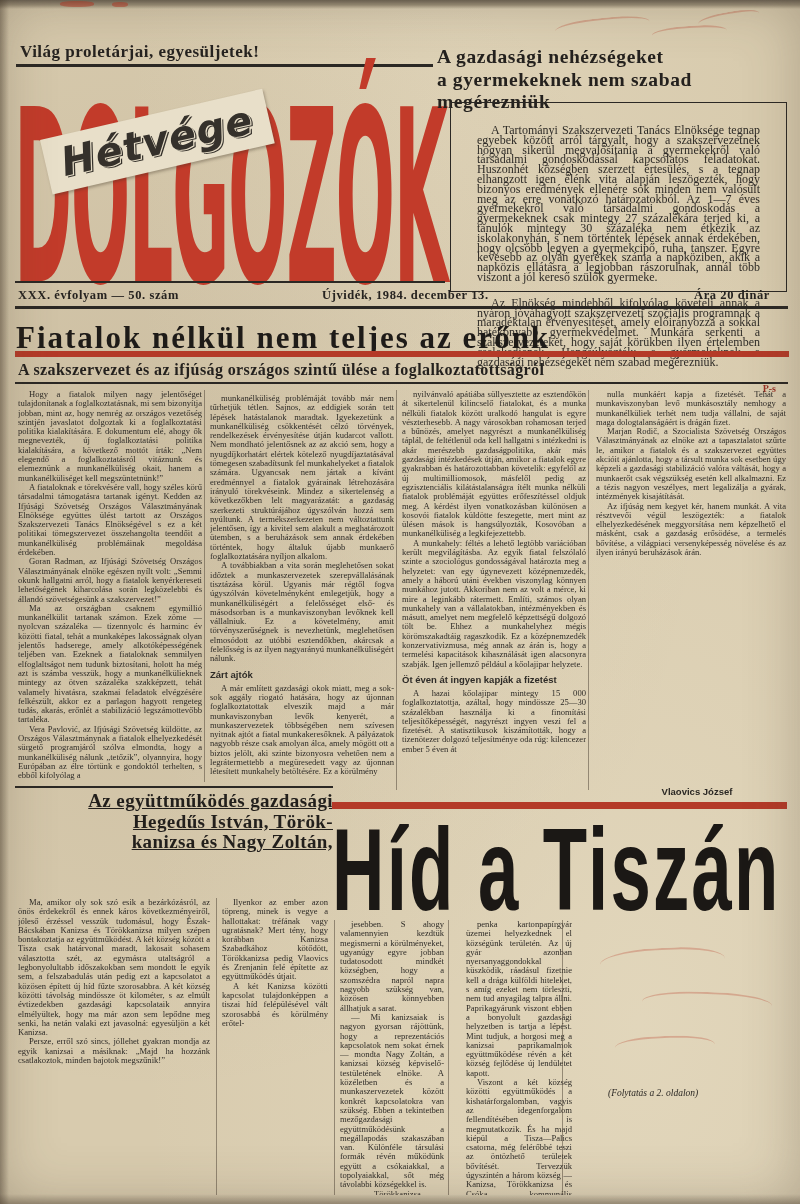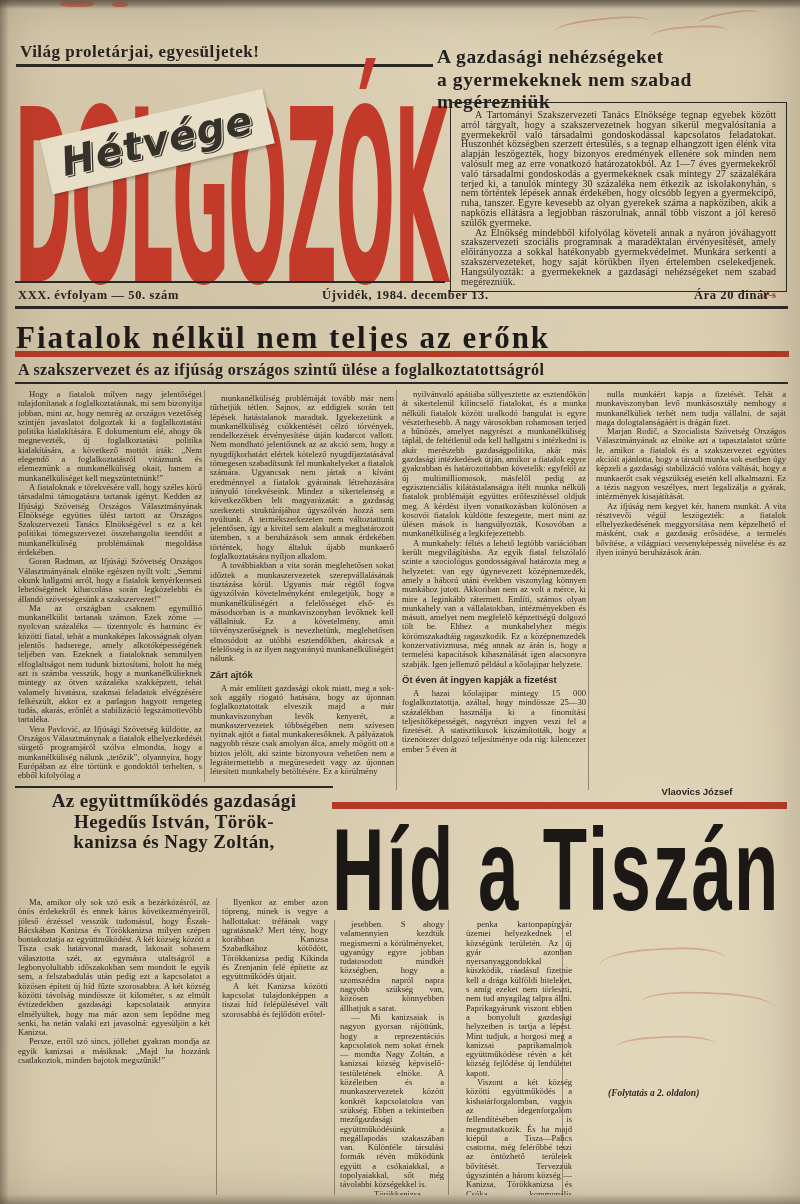--- a/index.html
+++ b/index.html
@@ -26,45 +26,45 @@
   #stamp{left:40px;top:140px;transform:rotate(-13deg);transform-origin:left top;
          background:#e8dfc9;padding:4px 16px 6px;box-shadow:1px 2px 3px rgba(60,50,35,.35);}
   #stamp span{font-family:"DejaVu Sans",sans-serif;font-style:italic;font-weight:800;
          font-size:40px;color:#35312b;letter-spacing:1px;
          text-shadow:1px 1px 0 #e8dfc9, 2px 2px 0 #35312b;}
   
   #tr-headline{left:437px;top:46px;width:310px;font-weight:700;font-size:19.5px;
                line-height:22.5px;letter-spacing:.6px;color:#24211e;}
   #tr-box{left:450px;top:102px;width:337px;height:190px;border:1.3px solid #2b2824;
           box-sizing:border-box;padding:7px 10px 4px;}
-  #tr-box p{margin:0;text-indent:14px;font-size:10px;line-height:9.8px;
+  #tr-box p{margin:16px;text-indent:14px;font-size:12px;line-height:9.8px;
             text-align:justify;color:#2e2b27;}
   #tr-sign{text-align:right;font-weight:700;font-size:10px;color:#993326;margin-top:3px;}
   
   .dateline{top:288px;font-weight:700;font-size:12.5px;letter-spacing:.6px;color:#262320;}
   
   #main-headline{left:16px;top:320px;font-weight:700;font-size:31px;letter-spacing:2px;
                  color:#1e1b18;white-space:nowrap;}
   #main-subhead{left:18px;top:361px;font-weight:700;font-size:16px;letter-spacing:.4px;color:#24211e;}
   
   .col{position:absolute;text-align:justify;font-size:8.6px;line-height:9.3px;
        color:#2e2b27;overflow:hidden;}
   .col p{margin:0;text-indent:11px;}
   .col-subhead{font-family:"Liberation Sans",sans-serif;font-weight:700;font-size:9.5px;
                line-height:11px;text-indent:0 !important;margin:5px 0 4px !important;}
   #main-sign{left:612px;top:786px;width:170px;text-align:center;font-family:"Liberation Sans",sans-serif;
              font-weight:700;font-size:9.5px;color:#2b2824;}
   
-  #kicker{left:15px;top:791px;width:318px;text-align:center;font-weight:700;
-          font-size:19px;line-height:20.5px;letter-spacing:.4px;color:#221f1c;}
+  #kicker{left:15px;top:791px;width:318px;text-align:right;font-weight:700;
+          font-size:19px;line-height:20.5px;letter-spacing:.4px;color:#221f1c;text-decoration:underline;}
   
   #bridge-headline{left:332px;top:810px;font-family:"Liberation Sans",sans-serif;
                    font-weight:700;font-size:66px;line-height:66px;letter-spacing:2px;
                    color:#1b1815;transform:scale(1.10,1.78);transform-origin:left top;white-space:nowrap;}
-  #continuation{left:608px;top:1088px;font-style:italic;font-weight:700;font-size:9.5px;color:#2b2824;}
+  #continuation{left:608px;top:1088px;font-style:italic;font-weight:400;font-size:9.5px;color:#2b2824;}
   
   #top-band{left:0;top:0;width:800px;height:9px;
             background:linear-gradient(180deg,#6e6455,#9b8f78 55%,rgba(155,143,120,0));}
   .smudge{position:absolute;background:rgba(185,60,40,.55);border-radius:40%;}
   .scribble{position:absolute;border-top:2px solid rgba(185,65,45,.30);border-radius:45%;}
   #edge-left{left:0;top:0;width:9px;height:1204px;
              background:linear-gradient(90deg,rgba(70,58,44,.45),rgba(70,58,44,0));}
   #edge-bottom{left:0;top:1194px;width:800px;height:10px;
              background:linear-gradient(0deg,rgba(70,58,44,.40),rgba(70,58,44,0));}
   #vignette{left:0;top:0;width:800px;height:1204px;pointer-events:none;
@@ -153,22 +153,22 @@
   <div class="red-bar" style="left:332px;top:802px;width:455px;height:7px;"></div>
   <div id="bridge-headline" class="abs noselect">Híd a Tiszán</div>
 
   <div class="col" style="left:18px;top:898px;width:192px;height:297px;">
     <p>Ma, amikor oly sok szó esik a bezárkózásról, az önös érdekekről és ennek káros következményeiről, jóleső érzéssel vesszük tudomásul, hogy Észak-Bácskában Kanizsa és Törökkanizsa milyen szépen bontakoztatja az együttműködést. A két község között a Tisza csak határvonal maradt, lakosait sohasem választotta szét, az egymásra utaltságról a legbonyolultabb időszakokban sem mondott le egyik sem, a felszabadulás után pedig ezt a kapcsolatot a közösen épített új híd fűzte szorosabbra. A két község közötti távolság mindössze öt kilométer, s az elmúlt évtizedekben gazdasági kapcsolataik annyira elmélyültek, hogy ma már azon sem lepődne meg senki, ha netán valaki ezt javasolná: egyesüljön a két Kanizsa.</p>
     <p>Persze, erről szó sincs, jóllehet gyakran mondja az egyik kanizsai a másiknak: „Majd ha hozzánk csatlakoztok, minden bajotok megszűnik!”</p>
   </div>
   <div class="rule-v" style="left:216px;top:898px;height:297px;"></div>
 
   <div class="col" style="left:222px;top:898px;width:106px;height:297px;">
-    <p>Ilyenkor az ember azon töpreng, minek is vegye a hallottakat: tréfának vagy ugratásnak? Mert tény, hogy korábban Kanizsa Szabadkához kötődött, Törökkanizsa pedig Kikinda és Zrenjanin felé építette az együttműködés útjait.</p>
-    <p>A két Kanizsa közötti kapcsolat tulajdonképpen a tiszai híd felépülésével vált szorosabbá és fejlődött erőtel-</p>
+    <p>Ilyenkor az ember azon töpreng, minek is vegye a hallottakat: tréfának vagy ugratásnak? Mert tény, hogy korábban Kanizsa Szabadkához kötődött, Törökkanizsa pedig Vlaovics és Zrenjanin felé építette az együttműködés útjait.</p>
+    <p>A két Kanizsa közötti kapcsolat tulajdonképpen a tiszai híd felépülésével vált szorosabbá és körülmény erőtel-</p>
   </div>
   <div class="rule-v" style="left:334px;top:920px;height:275px;"></div>
 
   <div class="col" style="left:340px;top:920px;width:104px;height:275px;">
     <p>jesebben. S ahogy valamennyien kezdtük megismerni a körülményeket, ugyanúgy egyre jobban tudatosodott mindkét községben, hogy a szomszédra napról napra nagyobb szükség van, közösen könnyebben állhatjuk a sarat.</p>
     <p>— Mi kanizsaiak is nagyon gyorsan rájöttünk, hogy a reprezentációs kapcsolatok nem sokat érnek — mondta Nagy Zoltán, a kanizsai község képviselő-testületének elnöke. A közéletben és a munkaszervezetek között konkrét kapcsolatokra van szükség. Ebben a tekintetben mezőgazdasági együttműködésünk a megállapodás szakaszában van. Különféle társulási formák révén működünk együtt a csókaiakkal, a topolyaiakkal, sőt még távolabbi községekkel is.</p>
     <p>— Törökkanizsa — magyarázta Hegedűs István község elnöke — az elégségesen fejlett községek közé tartozik. A Le-</p>
   </div>
   <div class="rule-v" style="left:448px;top:920px;height:275px;"></div>
 

